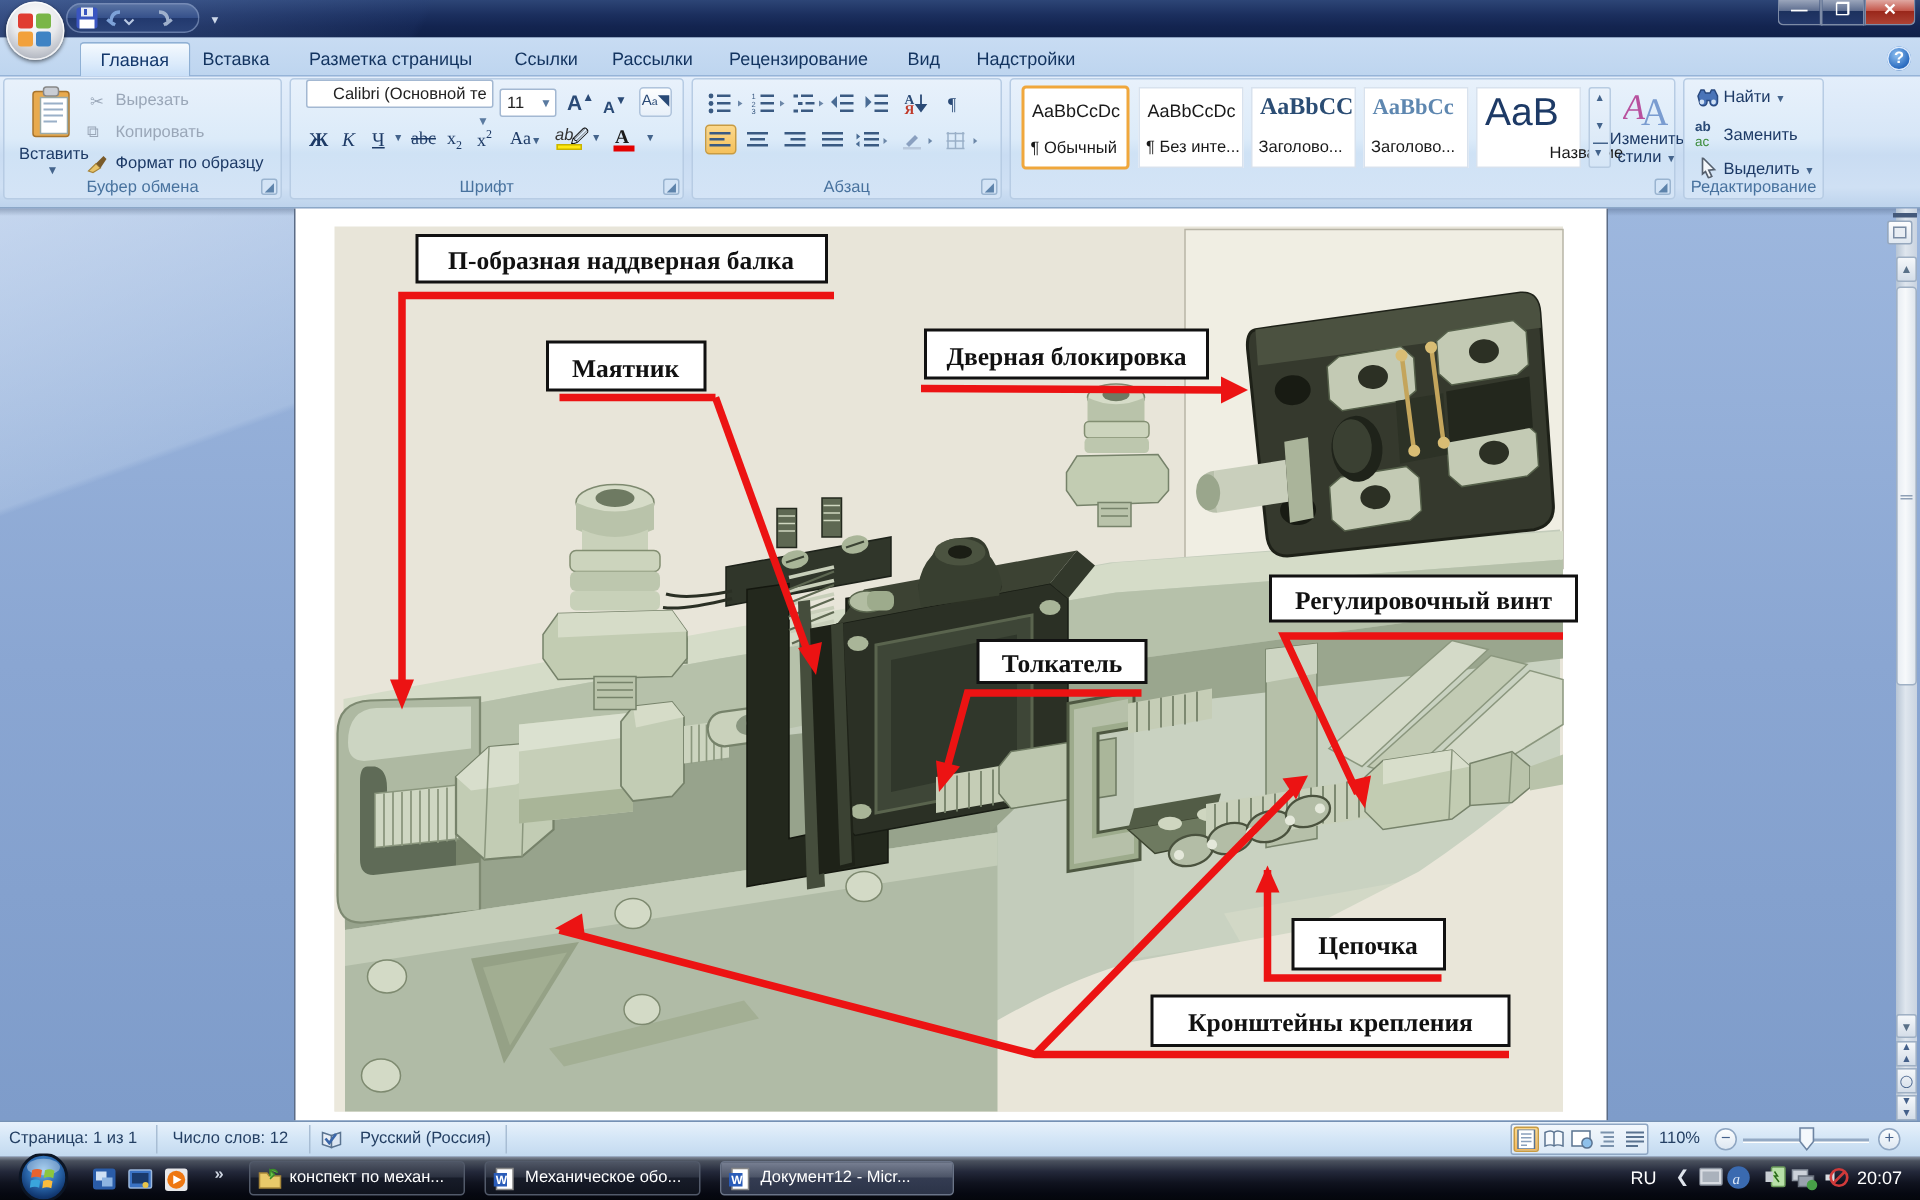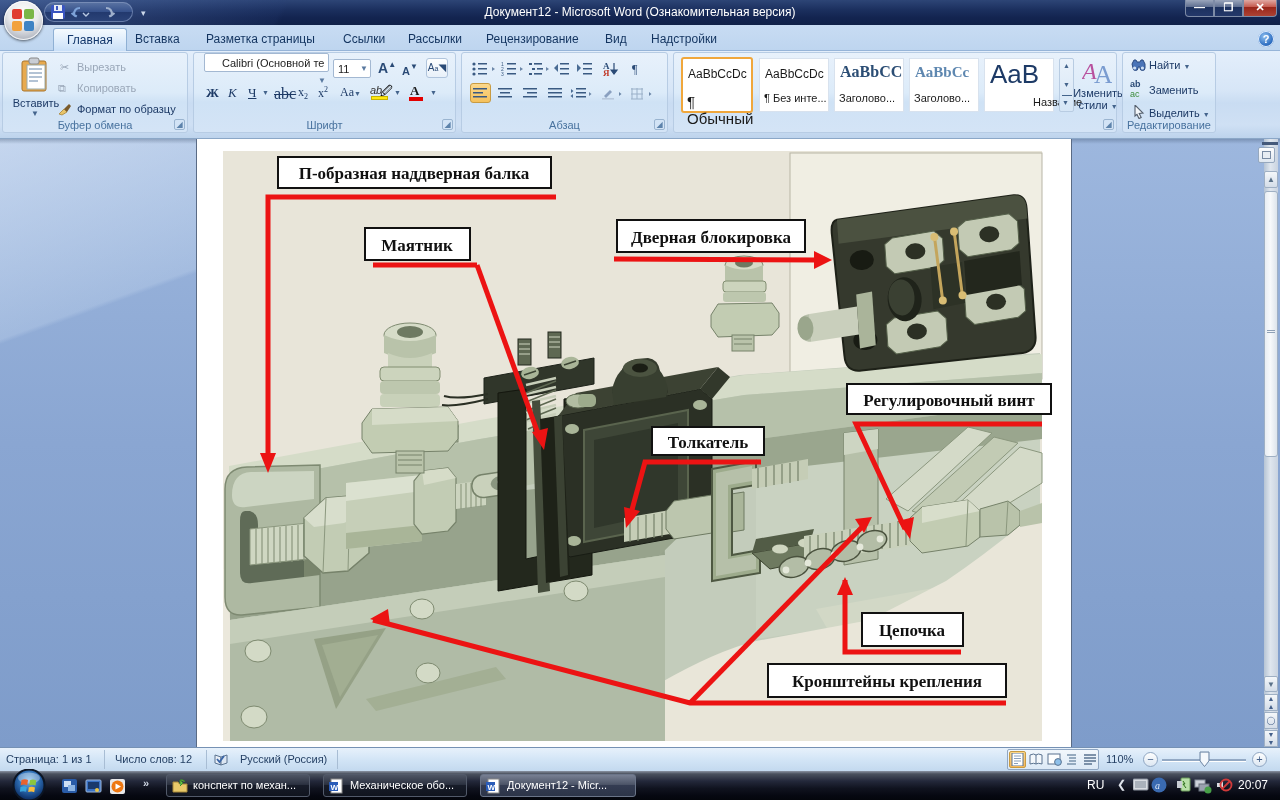--- a/index.html
+++ b/index.html
@@ -58,21 +58,20 @@
   .rbtn { position:absolute; font-size:11px; color:#1d3a66; }
   .gray { color:#9aa7b8; }
 </style>
 </head>
 <body>
 <div id="root">
 
   <div class="abs" id="titlebar">
       <div class="abs sheen"></div>
     </div>
-  <div class="abs" id="titletext">Документ12 - Microsoft Word (Ознакомительная версия)</div>
   <div class="abs" id="qat"></div>
   <svg class="abs" style="left:50px; top:4px; z-index:5;" width="80" height="17" viewBox="0 0 80 17">
     <rect x="1" y="1" width="14" height="14" rx="2" fill="#3a55c0"></rect>
     <rect x="4" y="1" width="8" height="6" fill="#e8ecf4"></rect>
       <rect x="6" y="2" width="2" height="4" fill="#3a55c0"></rect>
     <rect x="3" y="9" width="10" height="6" fill="#fff"></rect>
     <path d="M30 4 q-6 0 -6 7 l-2.5 -2 M24 11 l2.8 1.5" stroke="#7da2d8" stroke-width="2.2" fill="none"></path>
     <path d="M33 9 l3 3 3 -3" fill="none" stroke="#b8c8e2" stroke-width="1.4"></path>
     <path d="M56 4 q6 0 6 7 l2.5 -2 M62 11 l-2.8 1.5" stroke="#9fb0cc" stroke-width="2.2" fill="none"></path>
   </svg>
@@ -133,21 +132,21 @@
       <div class="abs" style="left:10px; top:0; width:125px; height:19px; background:#fff; border:1px solid #a3b8d2; border-radius:2px; font-size:11px; color:#222; line-height:18px; padding-left:17px;">Calibri (Основной те<span style="float:right; color:#5a7aa0; font-size:8px; margin-right:2px;">▼</span></div>
       <div class="abs" style="left:139px; top:6px; width:38px; height:19px; background:#fff; border:1px solid #a3b8d2; border-radius:2px; font-size:11px; color:#222; line-height:18px; padding-left:4px;">11<span style="float:right; color:#5a7aa0; font-size:8px; margin-right:2px;">▼</span></div>
       <div class="rbtn" style="left:184px; top:7px; font-size:14px; font-weight:bold; color:#2a4a76;">А<span style="font-size:8px; vertical-align:6px;">▲</span></div>
       <div class="rbtn" style="left:208px; top:9px; font-size:11px; font-weight:bold; color:#2a4a76;">А<span style="font-size:8px; vertical-align:6px;">▼</span></div>
       <div class="abs" style="left:232px; top:5px; width:22px; height:20px; border:1px solid #b0c4dc; border-radius:3px; background:linear-gradient(#fdfefe,#e8f0f9); color:#2a4a76; font-size:10px; text-align:center; line-height:18px;">А<span style="font-size:7px;">а</span>◥</div>
 
       <div class="rbtn" style="left:12px; top:32px; font-weight:bold; font-size:13px; font-family:'Liberation Serif',serif;">Ж</div>
       <div class="rbtn" style="left:34px; top:32px; font-style:italic; font-size:13px; font-family:'Liberation Serif',serif;">К</div>
       <div class="rbtn" style="left:54px; top:32px; text-decoration:underline; font-size:13px; font-family:'Liberation Serif',serif;">Ч</div>
       <div class="rbtn" style="left:68px; top:36px; font-size:7px; color:#44648c;">▼</div>
-      <div class="rbtn" style="left:80px; top:32px; text-decoration:line-through; font-size:16px; font-family:'Liberation Serif',serif;">abc</div>
+      <div class="rbtn" style="left:80px; top:32px; text-decoration:line-through; font-size:12px; font-family:'Liberation Serif',serif;">abc</div>
       <div class="rbtn" style="left:104px; top:32px; font-size:12px; font-family:'Liberation Serif',serif;">x<sub style="font-size:8px;">2</sub></div>
       <div class="rbtn" style="left:124px; top:32px; font-size:12px; font-family:'Liberation Serif',serif;">x<sup style="font-size:8px;">2</sup></div>
       <div class="rbtn" style="left:146px; top:32px; font-size:12px; font-family:'Liberation Serif',serif;">Aa<span style="font-size:7px; color:#44648c;">▼</span></div>
 
       <div class="abs" style="left:176px; top:31px; width:22px; height:18px;">
         <span style="position:absolute; left:0; top:0; font-size:11px; font-style:italic; color:#333;">ab</span>
         <span style="position:absolute; left:10px; top:-2px; font-size:12px;">🖉</span>
         <span style="position:absolute; left:1px; top:12px; width:17px; height:4px; background:#ffe810; border:1px solid #c8b400;"></span>
       </div>
       <div class="rbtn" style="left:200px; top:36px; font-size:7px; color:#44648c;">▼</div>
@@ -220,21 +219,21 @@
             <path d="M160 1v11M165 1v11M170 1v11M159 2h12M159 7h12M159 12h12"></path>
           </g>
         <path d="M177 5l2.5 2-2.5 2z" fill="#6c87a8"></path>
       </svg>
     </div>
     <div class="group" style="left:673px; width:444px;">
         <div class="dlg">◢</div>
 
       <div class="abs" style="left:7px; top:4px; width:72px; height:56px; background:#fff; border:2px solid #f0a73c; border-radius:3px;">
         <div class="abs" style="left:5px; top:8px; font-size:12px; color:#1a1a1a;">AaBbCcDc</div>
-        <div class="abs" style="left:4px; top:34px; font-size:15px; color:#1a1a1a;">¶ Обычный</div>
+        <div class="abs" style="left:4px; top:34px; font-size:11px; color:#1a1a1a;">¶ Обычный</div>
       </div>
       <div class="abs" style="left:85px; top:5px; width:70px; height:54px; background:#fff; border:1px solid #d8e2ee;">
         <div class="abs" style="left:5px; top:8px; font-size:12px; color:#1a1a1a;">AaBbCcDc</div>
         <div class="abs" style="left:4px; top:33px; font-size:11px; color:#1a1a1a;">¶ Без инте...</div>
       </div>
       <div class="abs" style="left:160px; top:5px; width:70px; height:54px; background:#fff; border:1px solid #d8e2ee;">
         <div class="abs" style="left:5px; top:4px; font-size:16px; font-weight:bold; color:#2b4d74; font-family:'Liberation Serif',serif;">AaBbCС</div>
         <div class="abs" style="left:4px; top:33px; font-size:11px; color:#1a1a1a;">Заголово...</div>
       </div>
       <div class="abs" style="left:235px; top:5px; width:70px; height:54px; background:#fff; border:1px solid #d8e2ee;">

